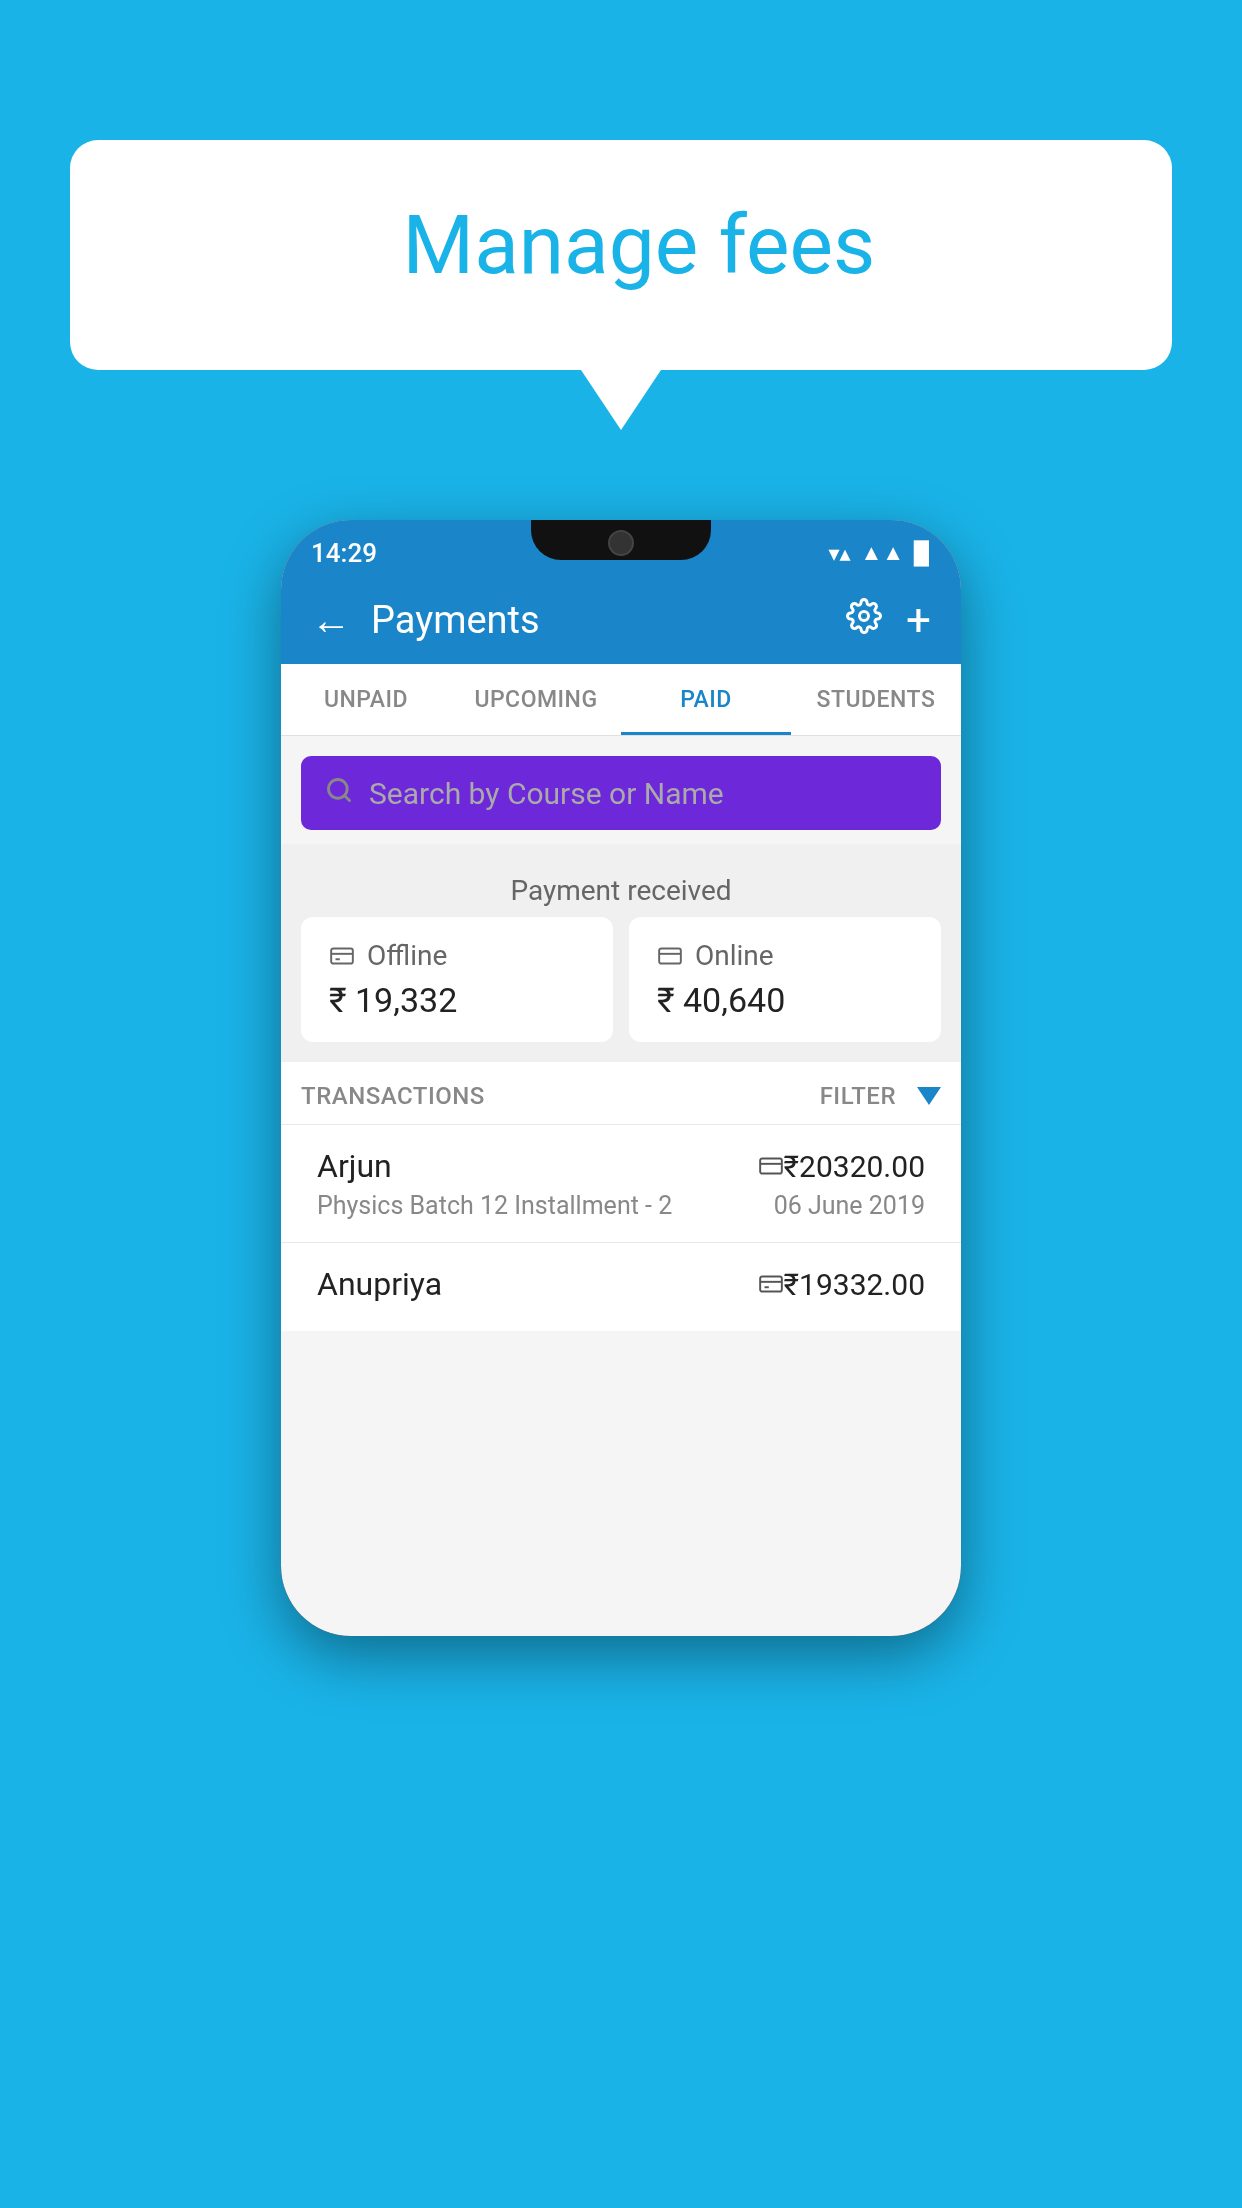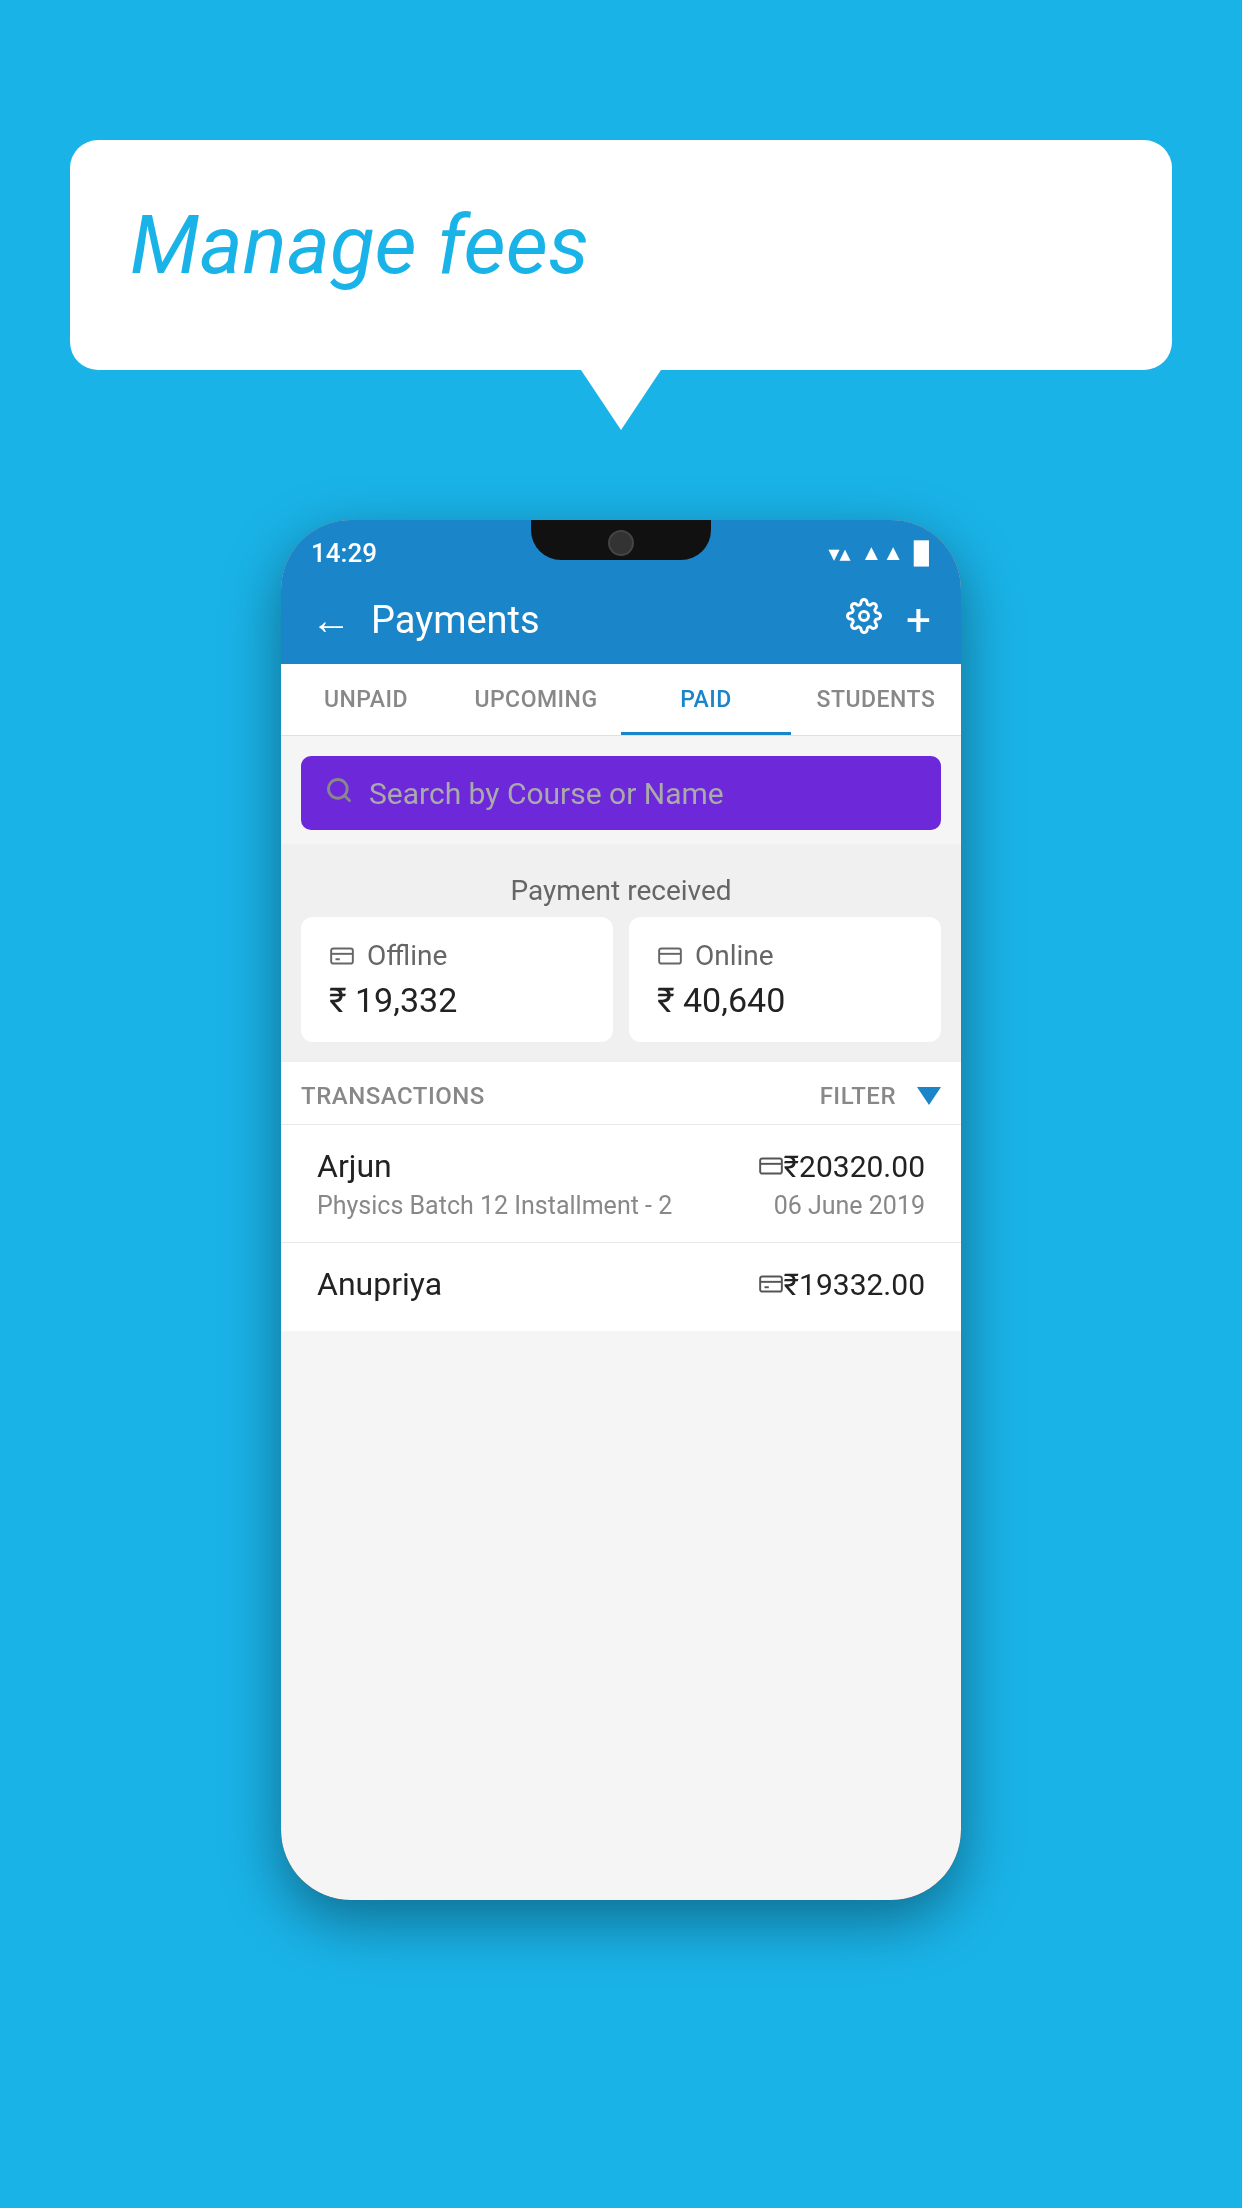--- a/index.html
+++ b/index.html
@@ -21,24 +21,23 @@
       right: 70px;
       display: flex;
       flex-direction: column;
       align-items: center;
     }
 
     .speech-bubble {
       background: white;
       border-radius: 28px;
       padding: 60px 24px 60px 60px;
-      text-align: left;
+      text-align: center;
       width: 100%;
       position: relative;
-      font-style: italic;
     }
 
     .speech-bubble-title {
       font-size: 82px;
       font-weight: 400;
       color: #1ab3e8;
       line-height: 1.1;
       margin-bottom: 20px;
     }
 
@@ -65,21 +64,21 @@
       transform: translateX(-50%);
       width: 680px;
     }
 
     .phone-frame {
       background: #111;
       border-radius: 70px;
       padding: 0;
       position: relative;
       width: 680px;
-      height: 1380px;
+      height: 1116px;
       box-shadow: 0 20px 60px rgba(0,0,0,0.4);
       overflow: hidden;
     }
 
     
     .phone-notch {
       position: absolute;
       top: 0;
       left: 50%;
       transform: translateX(-50%);

